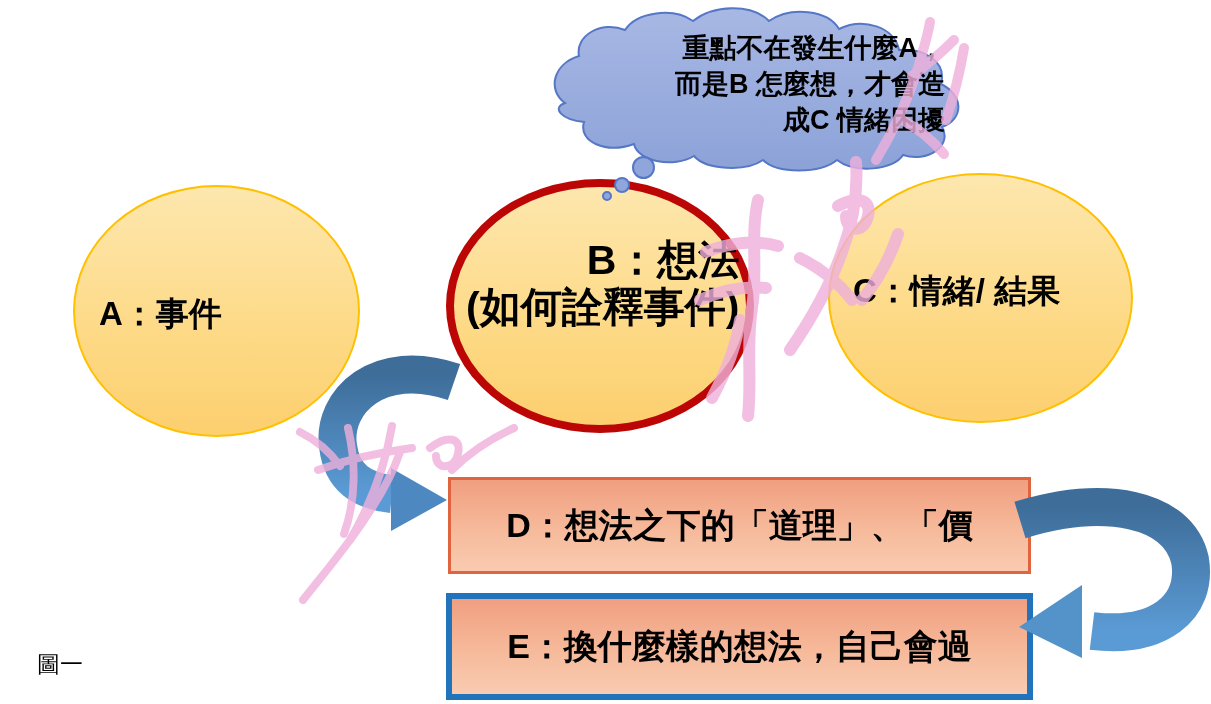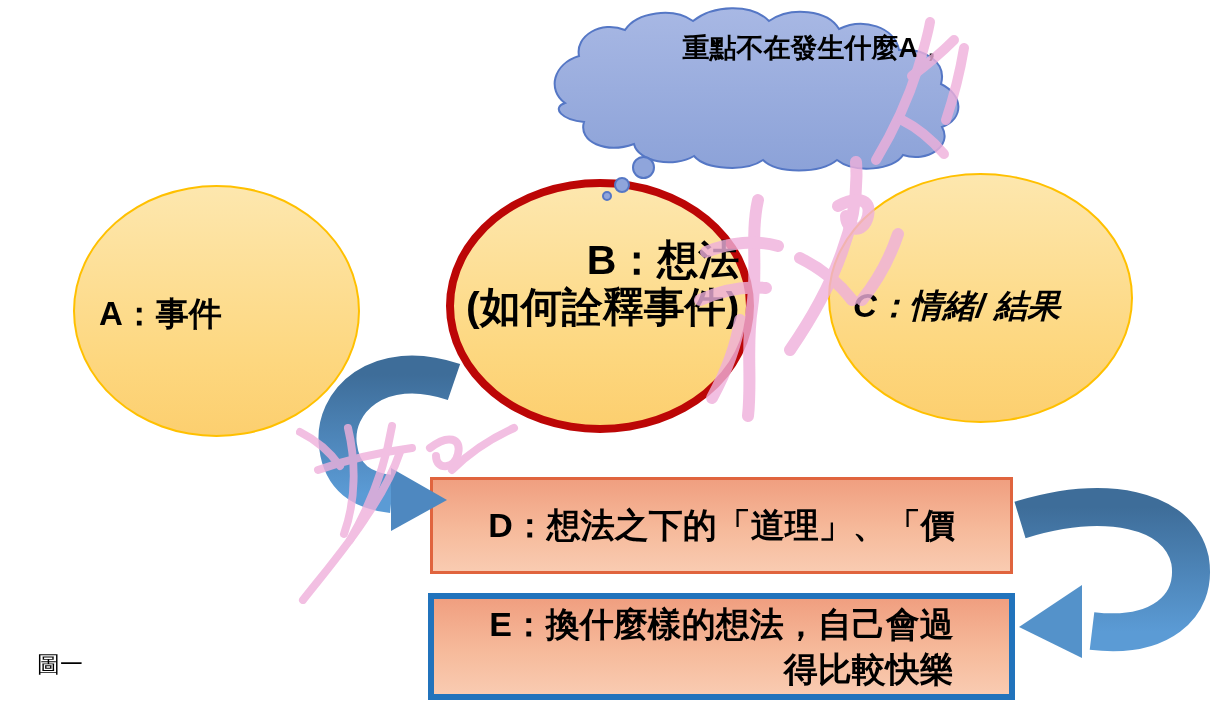--- a/index.html
+++ b/index.html
@@ -16,21 +16,21 @@
     background:linear-gradient(180deg,#FDE7AE 0%,#FDD77F 70%,#FCCF6F 100%);
     border:2px solid #FFC000;z-index:4;
   }
   #ellipse-b{border:8px solid #BC0606;}
 
   
   .abox{
     position:absolute;box-sizing:border-box;z-index:2;
     background:linear-gradient(180deg,#F09F80 0%,#F6BA9B 55%,#F9CBB1 100%);
     display:flex;align-items:center;justify-content:center;text-align:center;
-    font-weight:bold;font-size:34px;line-height:45px;
+    font-weight:bold;font-size:34px;line-height:45px;margin-left:18px;
   }
   #box-d{border:3px solid #E0643E;}
   #box-e{border:6px solid #2173BC;}
 
   
   .bubble{
     position:absolute;border-radius:50%;box-sizing:border-box;
     background:#8FA5DB;border:2px solid #5577C5;z-index:5;
   }
 
@@ -76,21 +76,20 @@
   </svg>
 
   <div class="abox" id="box-d" style="left:430px;top:477px;width:583px;height:97px;">
     <div>
       <span class="boxline">D：想法之下的「道理」、「價</span>
     </div>
   </div>
   <div class="abox" id="box-e" style="left:428px;top:593px;width:587px;height:107px;">
     <div>
       <span class="boxline">E：換什麼樣的想法，自己會過</span>
-      <span class="boxline">得比較快樂</span>
     </div>
   </div>
 
   <div class="ellipse" id="ellipse-a" style="left:73px;top:185px;width:287px;height:252px;"></div>
   <div class="ellipse" id="ellipse-b" style="left:446px;top:179px;width:308px;height:254px;"></div>
   <div class="ellipse" id="ellipse-c" style="left:828px;top:173px;width:305px;height:250px;"></div>
 
   <svg class="layer" style="z-index:4" viewBox="0 0 1211 704">
     <defs>
       <linearGradient id="gradCloud" x1="0" y1="0" x2="0" y2="1">
@@ -109,28 +108,30 @@
                C 37 112, 26 100, 40 95 Z" fill="url(#gradCloud)" stroke="#5577C5" stroke-width="2"></path>
     </g>
   </svg>
 
   <div class="bubble" style="left:632px;top:156px;width:23px;height:23px;"></div>
   <div class="bubble" style="left:614px;top:177px;width:16px;height:16px;"></div>
   <div class="bubble" style="left:602px;top:191px;width:10px;height:10px;"></div>
 
   <div id="cloud-text">
     <span class="boxline">重點不在發生什麼A，</span>
+    <span class="boxline">而是B 怎麼想，才會造</span>
+    <span class="boxline">成C 情緒困擾</span>
   </div>
 
   <div class="node-label" id="label-a" style="left:99px;top:292px;">A：事件</div>
   <div class="node-label" id="label-b" style="left:466px;top:237px;">
     <span class="boxline">B：想法</span>
     <span class="boxline">(如何詮釋事件)</span>
   </div>
-  <div class="node-label" id="label-c" style="left:853px;top:284px;font-style:italic;">C：情緒/ 結果</div>
+  <div class="node-label" id="label-c" style="left:853px;top:269px;">C：情緒/ 結果</div>
 
   <div id="caption">圖一</div>
 
   <svg class="layer" style="z-index:7" viewBox="0 0 1211 704">
     <g fill="none" stroke="#EFB0DB" stroke-linecap="round" stroke-linejoin="round" opacity="0.8">
 
       <g stroke-width="8">
         <path d="M 303 600 C 330 566, 352 540, 368 514 C 384 490, 394 470, 400 452"></path>
         <path d="M 318 470 C 346 460, 382 452, 412 448"></path>
         <path d="M 348 428 C 356 462, 356 500, 344 534"></path>

